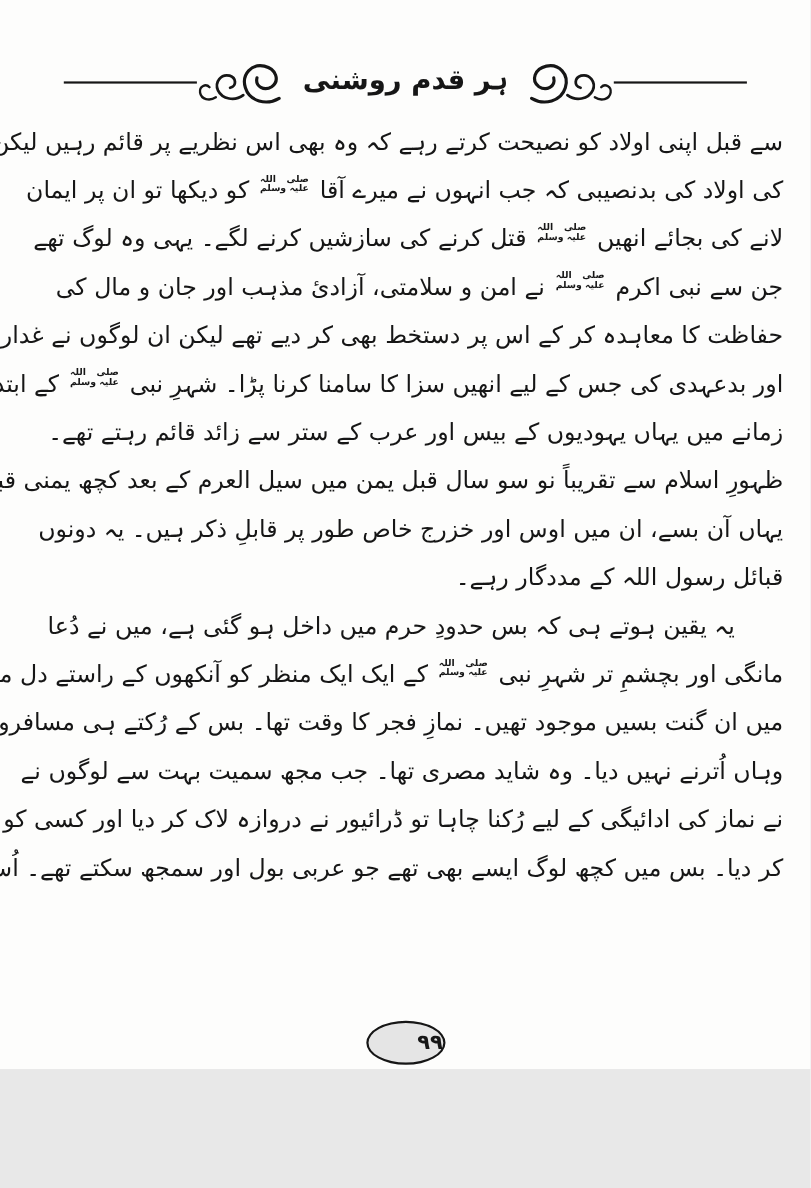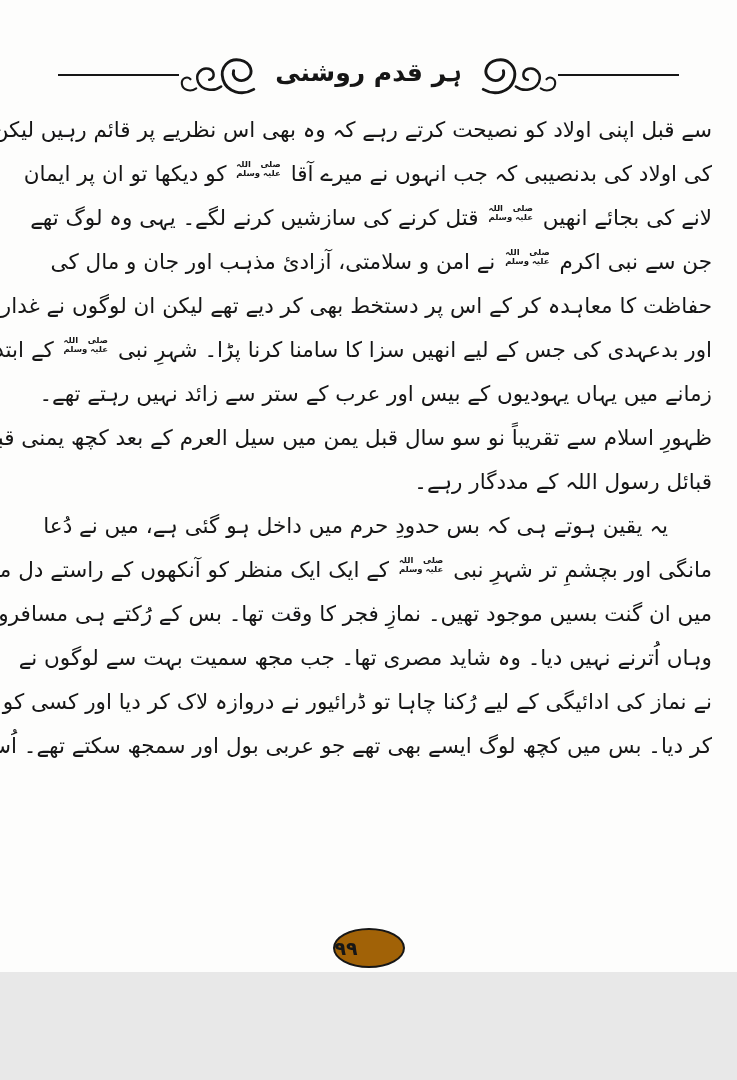--- a/index.html
+++ b/index.html
@@ -48,23 +48,23 @@
     font-weight:bold;
     transform:translateY(-6px);
   }
   .honorific span{display:block;}
   
   .page-number-badge{
     position:absolute;top:928px;left:50%;
     transform:translateX(-50%);
     width:68px;height:36px;
     border:2.5px solid #161616;border-radius:50%;
-    display:flex;align-items:center;justify-content:flex-end;
+    display:flex;align-items:center;justify-content:flex-start;
     font-size:19px;font-weight:bold;
-    background:#a16207;
+    background:#e5e5e5;
   }
 </style>
 </head>
 <body>
 
 <div class="page">
 
   <div class="chapter-header">
     <div class="header-rule"></div>
     <svg class="ornament" viewBox="0 0 96 46">
@@ -93,22 +93,23 @@
         </span> قتل کرنے کی سازشیں کرنے لگے۔ یہی وہ لوگ تھے</div>
       <div class="line">جن سے نبی اکرم <span class="honorific">
           <span>صلی اللہ</span>
           <span>علیہ وسلم</span>
         </span> نے امن و سلامتی، آزادیٔ مذہب  اور جان و مال کی</div>
       <div class="line">حفاظت کا معاہدہ کر کے اس پر دستخط بھی کر دیے تھے لیکن ان لوگوں نے غداری</div>
       <div class="line">اور بدعہدی کی جس کے لیے انھیں سزا کا سامنا کرنا پڑا۔ شہرِ نبی <span class="honorific">
           <span>صلی اللہ</span>
           <span>علیہ وسلم</span>
         </span> کے ابتدائی</div>
-      <div class="line">زمانے میں یہاں یہودیوں کے بیس اور عرب کے ستر سے زائد نہیں رہتے تھے۔</div>
+      <div class="line">زمانے میں یہاں یہودیوں کے بیس اور عرب کے ستر سے زائد قائم رہتے تھے۔</div>
       <div class="line">ظہورِ اسلام سے تقریباً نو سو سال قبل یمن میں سیل العرم کے بعد کچھ یمنی قبائل</div>
+      <div class="line">یہاں آن بسے، ان میں اوس اور خزرج خاص طور پر قابلِ ذکر ہیں۔ یہ دونوں</div>
       <div class="line short">قبائل رسول اللہ کے مددگار رہے۔</div>
       <div class="line indent">یہ یقین ہوتے ہی کہ بس حدودِ حرم میں داخل ہو گئی ہے، میں نے دُعا</div>
       <div class="line">مانگی اور بچشمِ تر شہرِ نبی <span class="honorific">
           <span>صلی اللہ</span>
           <span>علیہ وسلم</span>
         </span> کے ایک ایک منظر کو آنکھوں کے راستے دل میں</div>
       <div class="line">میں ان گنت بسیں موجود تھیں۔ نمازِ فجر کا وقت تھا۔ بس کے رُکتے ہی مسافروں</div>
       <div class="line">وہاں اُترنے نہیں دیا۔ وہ شاید مصری تھا۔ جب مجھ سمیت بہت سے لوگوں نے</div>
       <div class="line">نے نماز کی ادائیگی کے لیے رُکنا چاہا تو ڈرائیور نے دروازہ لاک کر دیا اور کسی کو</div>
       <div class="line">کر دیا۔ بس میں کچھ لوگ ایسے بھی تھے جو عربی بول اور سمجھ سکتے تھے۔ اُس نے</div>

